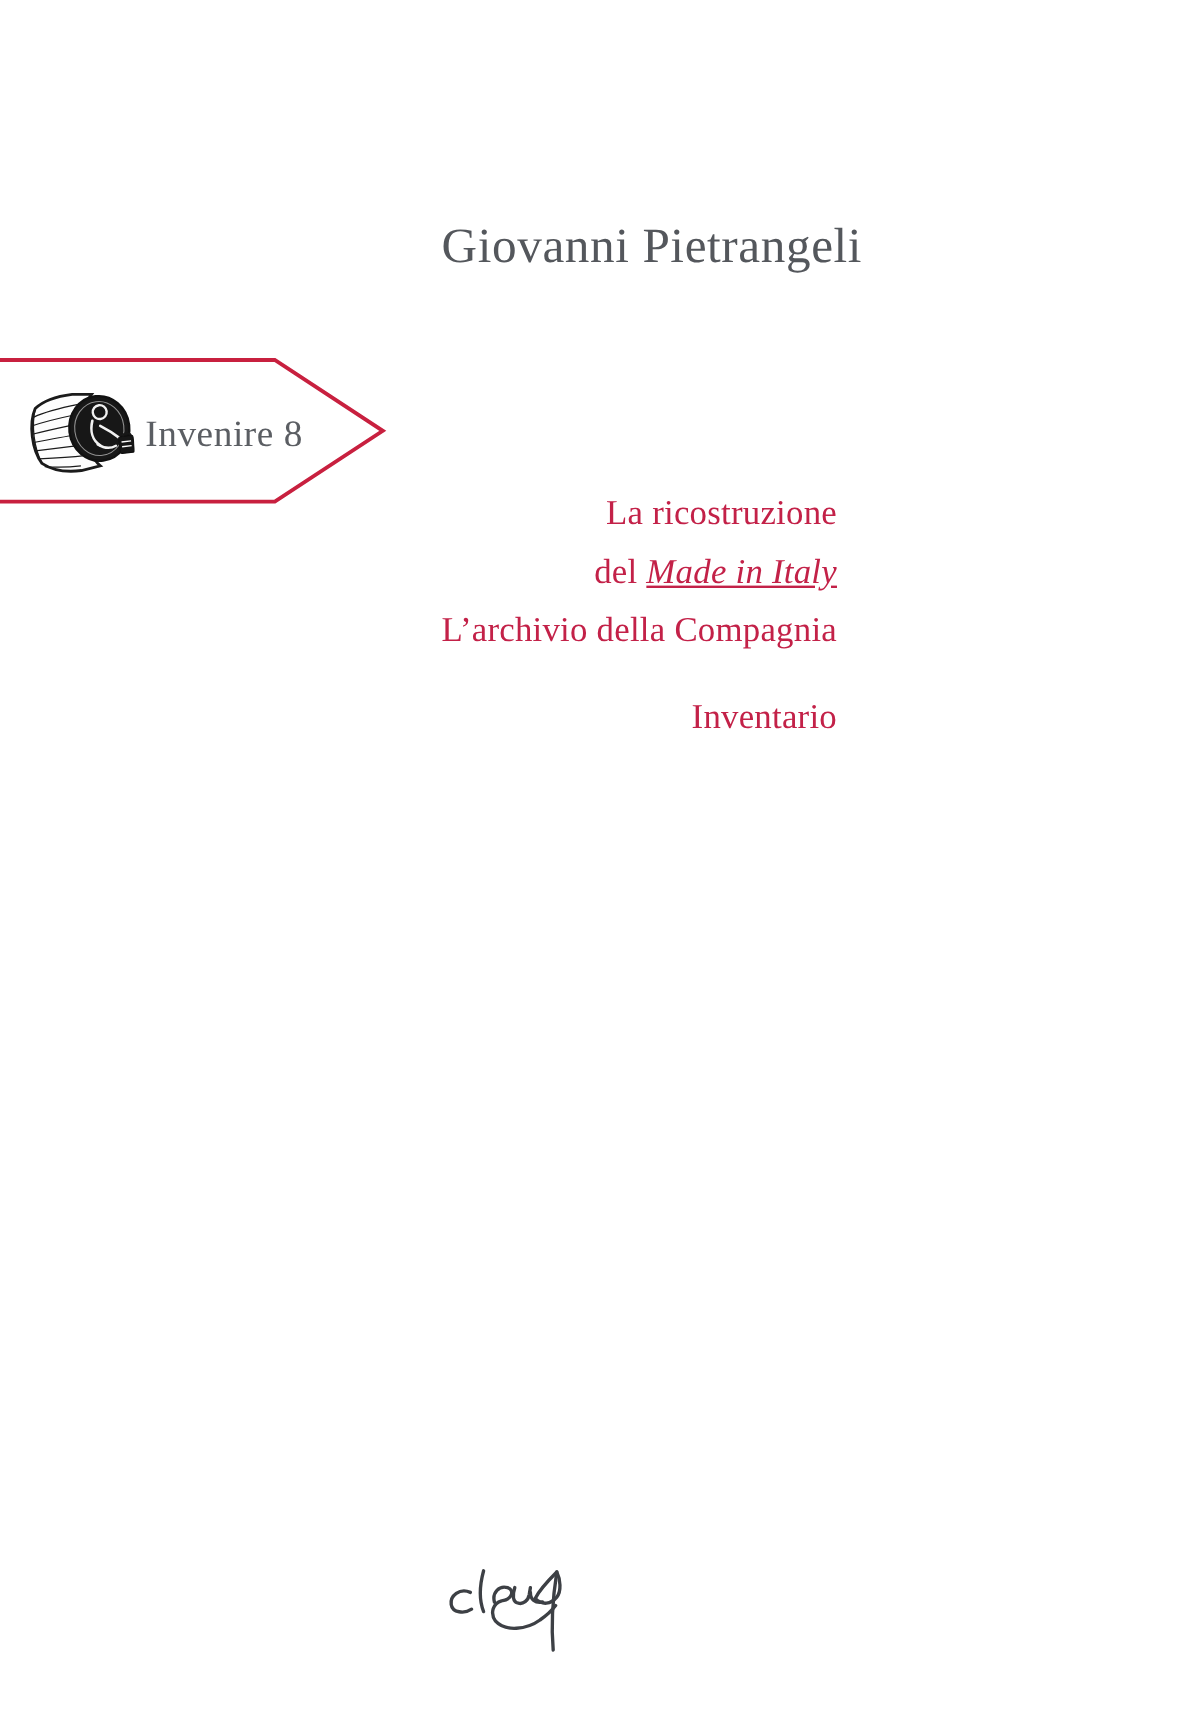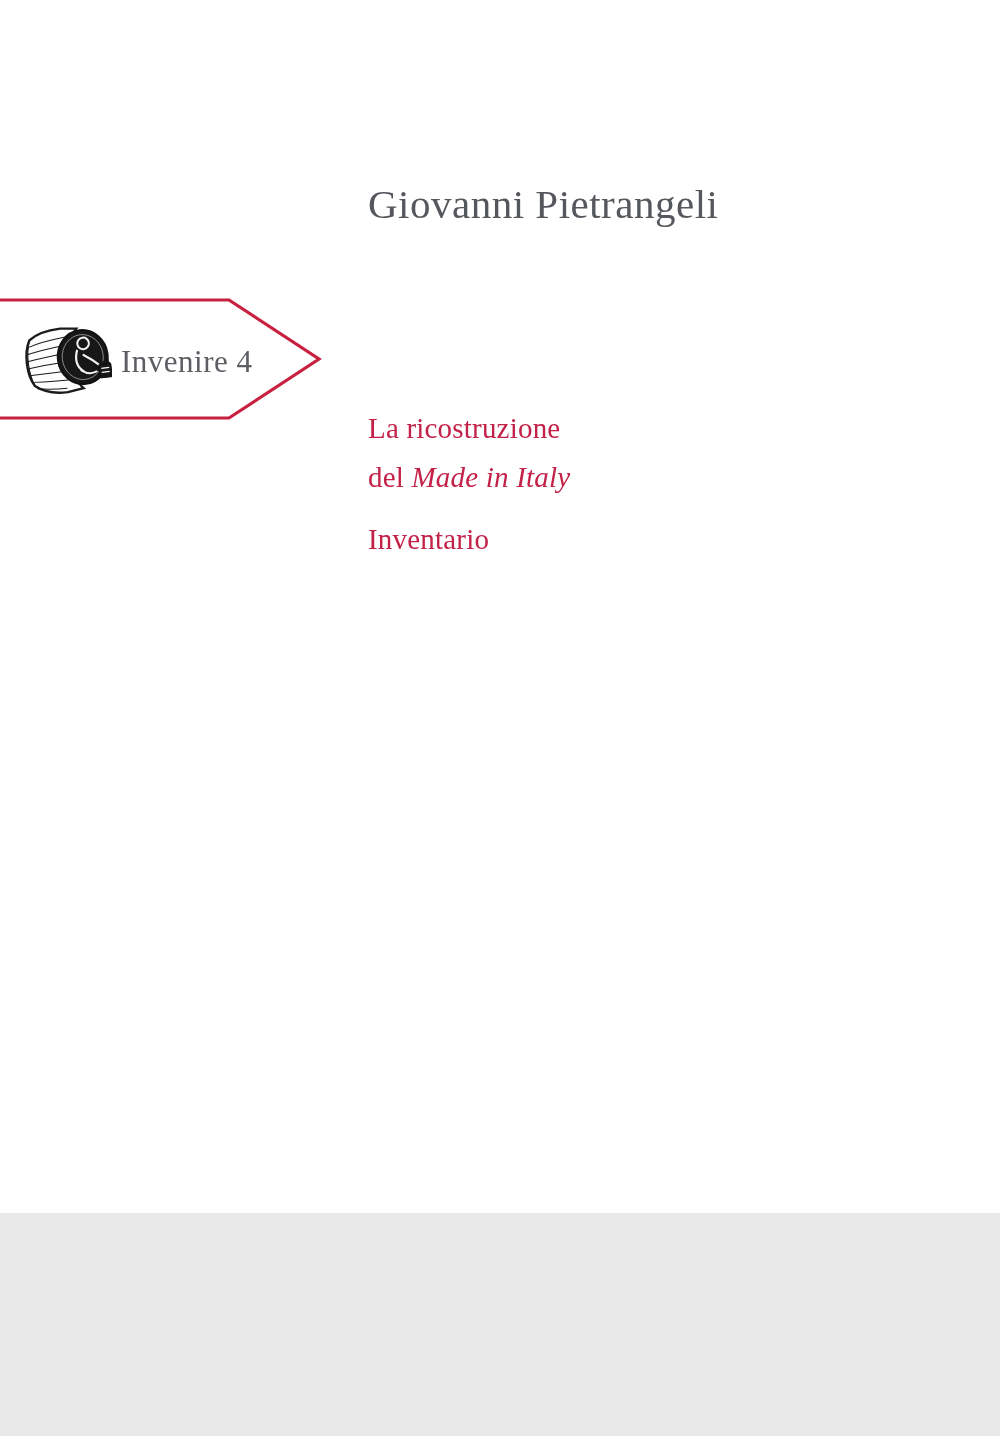--- a/index.html
+++ b/index.html
@@ -6,25 +6,26 @@
     --title-red:#c32148;
     --banner-red:#c8203f;
     --author-gray:#54575c;
     --series-gray:#5b5e63;
     --logo-gray:#3d4045;
     --background:#ffffff;
   }
   html,body{margin:0;padding:0;background:#e9e9e9;}
   .cover{
     position:relative;
-    width:1000px;height:1213px;
+    width:1000px;height:1436px;
     margin:0 auto;
     background:var(--background,#fff);
     overflow:hidden;
     font-family:"Liberation Serif","DejaVu Serif",serif;
+    text-align:right;
   }
   .author{
     position:absolute;left:368px;top:182px;
     font-size:41px;line-height:1.1;
     color:var(--author-gray,#54575c);
     letter-spacing:0.5px;
     white-space:nowrap;
   }
   .banner-svg{
     position:absolute;left:0;top:297px;
@@ -41,22 +42,22 @@
     letter-spacing:0.5px;
     white-space:nowrap;
   }
   .title-block{
     position:absolute;left:368px;top:404px;
     font-size:29px;line-height:48.5px;
     color:var(--title-red,#c32148);
     letter-spacing:0.2px;
   }
   .title-block .t-line{white-space:nowrap;}
-  .title-block .italic{font-style:italic;}
-  .subtitle{margin-top:14px;}
+  .title-block .italic{font-style:italic;text-decoration:underline;}
+  .subtitle{margin-top:24px;}
   .cleup-svg{
     position:absolute;left:366px;top:1294px;
     width:130px;height:100px;
   }
 </style>
 </head>
 <body>
 
 <div class="cover">
 
@@ -86,25 +87,26 @@
       <path d="M56,28 C53,36 54,44 60,49" stroke="#f2f2f2" stroke-width="2.2" fill="none" stroke-linecap="round"></path>
       <path d="M62,33 C68,37 74,42 79,47" stroke="#f2f2f2" stroke-width="2.2" fill="none" stroke-linecap="round"></path>
       <path d="M58,48 C63,52 68,53 73,51" stroke="#f2f2f2" stroke-width="2" fill="none" stroke-linecap="round"></path>
 
       <rect x="76" y="44" width="12" height="14" rx="1.5" fill="#171717" stroke="#0f0f0f"></rect>
       <path d="M78,48.5 h8 M78,52.5 h8" stroke="#ffffff" stroke-width="1.2"></path>
       <path d="M79.5,44 c0.5,-3 6.5,-3 7,0" stroke="#171717" stroke-width="1.6" fill="none"></path>
     </g>
   </svg>
 
-  <div class="series-label">Invenire 4</div>
+  <div class="series-label">Invenire 8</div>
 
   <div class="title-block">
     <div class="t-line">La ricostruzione</div>
     <div class="t-line"><span>del </span><span class="italic">Made in Italy</span></div>
+    <div class="t-line">L’archivio della Compagnia</div>
     <div class="t-line subtitle">Inventario</div>
   </div>
 
   <svg class="cleup-svg" viewBox="0 0 130 100" aria-hidden="true">
     <g fill="none" stroke="var(--logo-gray,#3d4045)" stroke-width="2.8" stroke-linecap="round" stroke-linejoin="round">
 
       <path d="M26,33 C17,29 9,36 10,43 C11,50 21,51 27,47"></path>
 
       <path d="M37,15 C34,26 33,39 37,49"></path>
 

